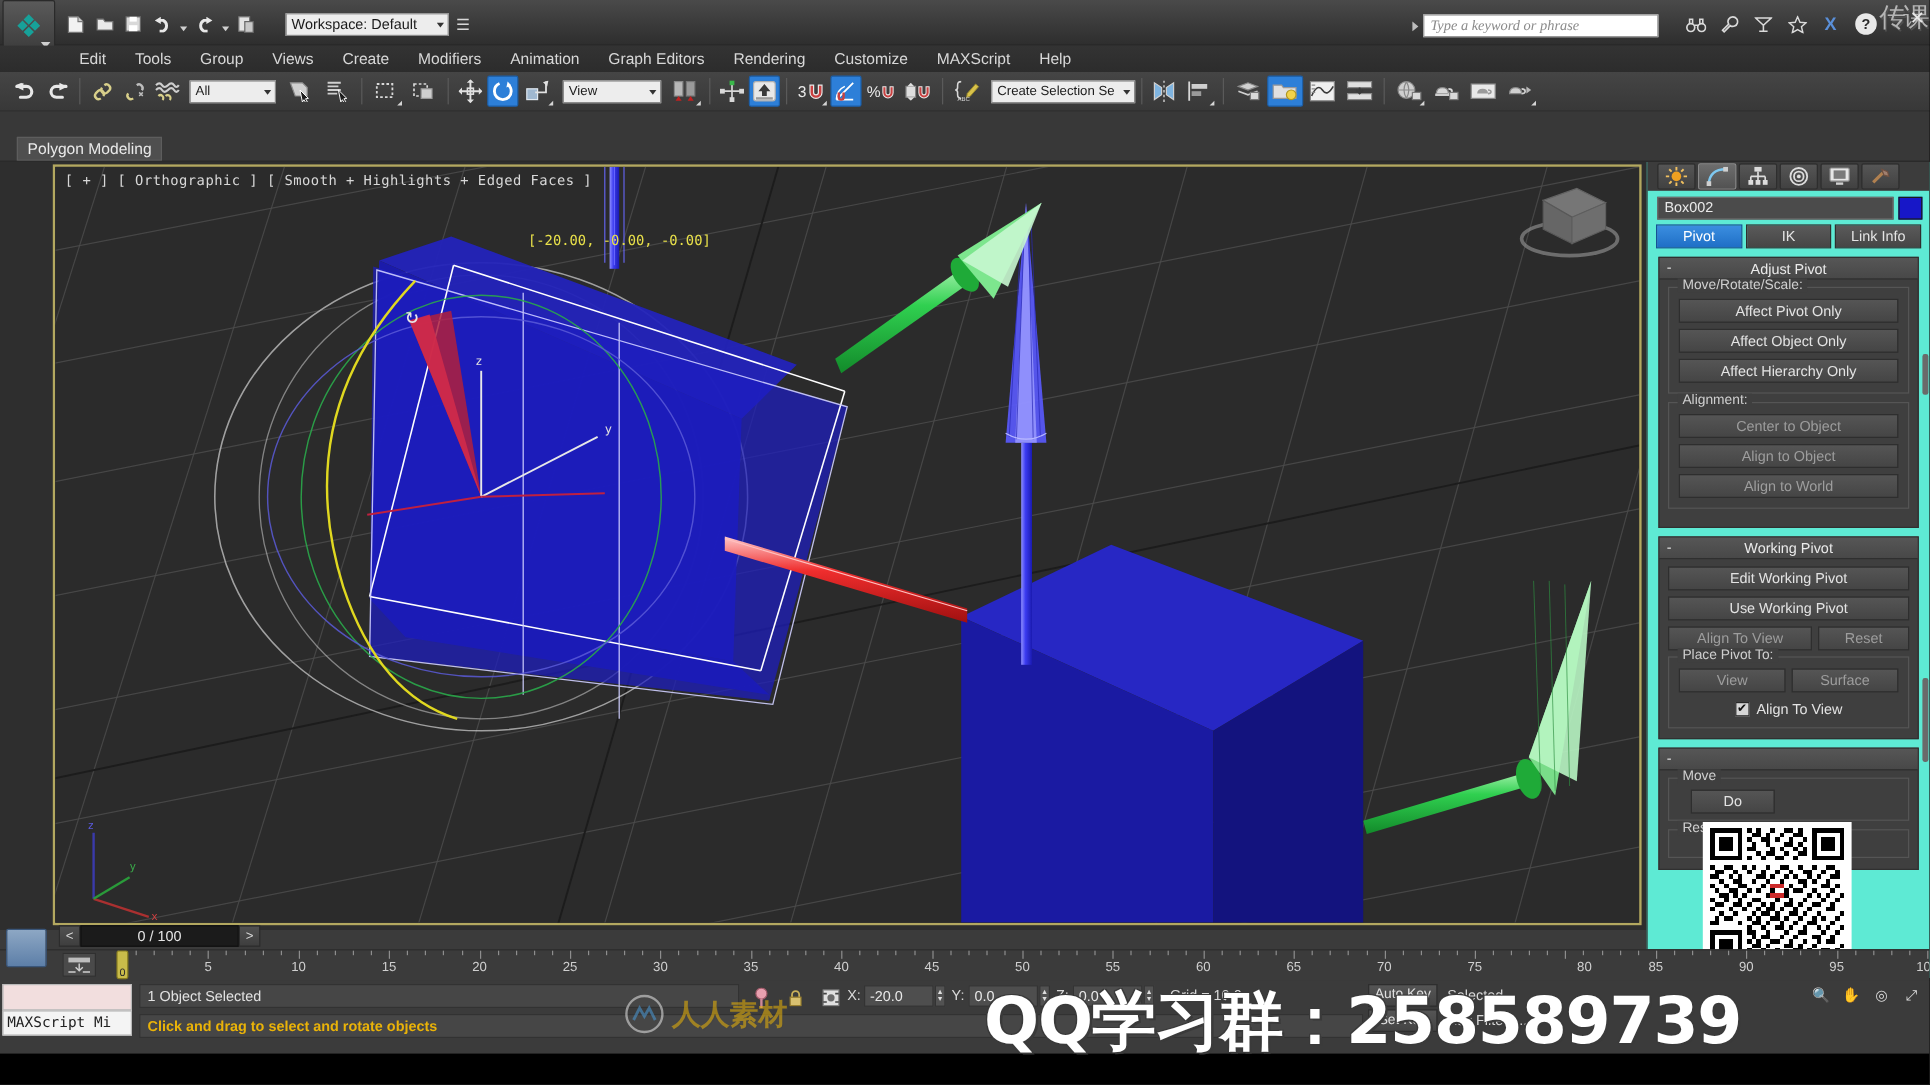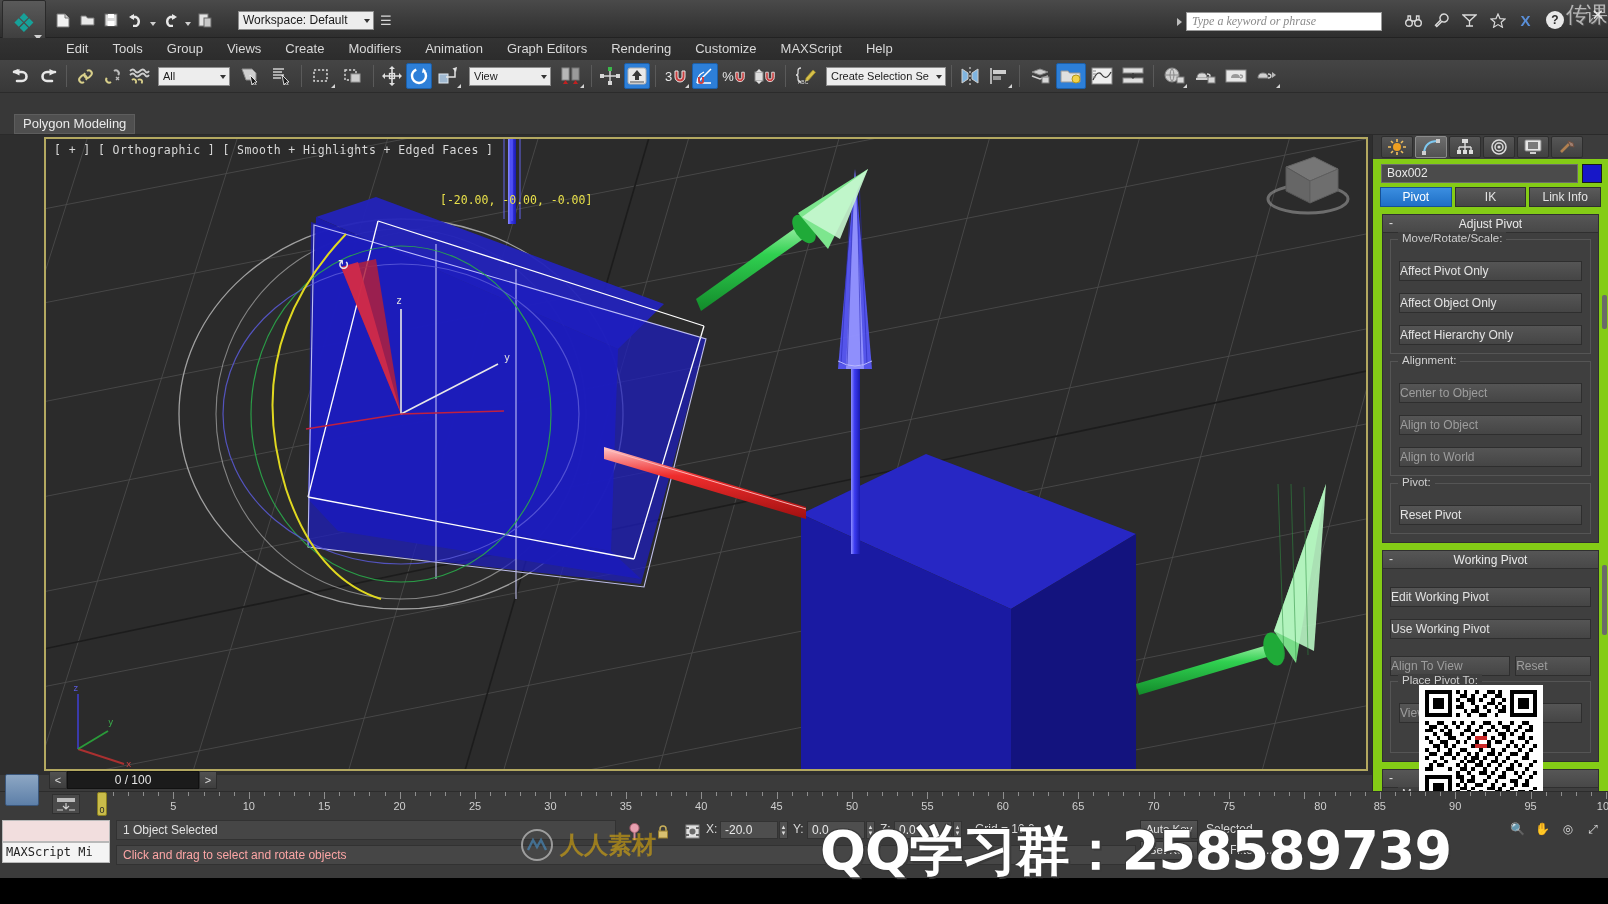--- a/index.html
+++ b/index.html
@@ -101,21 +101,21 @@
      font-family:"DejaVu Sans Mono",monospace; }
 
   
   .vleft { position:absolute; left:0; top:135px; width:44px; height:640px; background:#3a3a3a;
      border-right:1px solid #2b2b2b; }
   .vleft .playbtn { position:absolute; left:10px; bottom:22px; width:22px;height:20px;
      background:linear-gradient(180deg,#5a5a5a,#454545); border:1px solid #2f2f2f; border-radius:2px;
      display:flex;align-items:center;justify-content:center;color:#e0e0e0;font-size:10px;}
 
   
-  .cmdpanel { position:absolute; left:1372px; top:135px; width:236px; height:680px; background:#84cc16;
+  .cmdpanel { position:absolute; left:1372px; top:135px; width:236px; height:680px; background:#5eead4;
      border-left:1px solid #2a2a2a; }
   .cp-tabs { display:flex; height:24px; align-items:center; padding-left:8px; gap:2px; background:#3c3c3c;}
   .cp-tab { width:32px;height:22px; background:linear-gradient(180deg,#565656,#414141);
      border:1px solid #2e2e2e; display:flex;align-items:center;justify-content:center;
      color:#dcdcdc; font-size:12px; border-radius:2px;}
   .cp-tab.active { background:linear-gradient(180deg,#6d6d6d,#525252); border-color:#8a8a8a;}
   .cp-namerow { display:flex; align-items:center; gap:4px; padding:5px 6px 3px 8px; }
   .cp-name { flex:1; height:19px; background:#4b4b4b; border:1px solid #6d6d6d; color:#e9e9e9;
      font-size:12px; line-height:17px; padding-left:5px; }
   .cp-swatch { width:20px;height:19px; background:#1717c8; border:1px solid #1a1a1a; }
@@ -125,23 +125,23 @@
   .cp-sub.active { background:linear-gradient(180deg,#3b8ee0,#1f6fc6); border-color:#165096; color:#fff; }
   .rollout { margin:7px 9px 0 9px; border:1px solid #303030; background:#3f3f3f; }
   .roll-head { height:18px; background:linear-gradient(180deg,#565656,#484848);
      border-bottom:1px solid #2f2f2f; color:#eaeaea; font-size:12px;
      display:flex;align-items:center;justify-content:center; position:relative;}
   .roll-head .minus { position:absolute; left:6px; top:0; line-height:17px; font-size:12px; color:#e0e0e0;}
   .roll-body { padding:6px 7px 8px 7px; }
   .group { border:1px solid #555; margin-bottom:7px; padding:9px 8px 8px 8px; position:relative; }
   .group > .gtitle { position:absolute; left:7px; top:-8px; background:#3f3f3f; padding:0 4px;
      color:#cfcfcf; font-size:11.5px; }
-  .pbtn { display:block; width:100%; height:20px; margin:12px auto 5px auto;
+  .pbtn { display:block; width:100%; height:20px; margin:0 auto 5px auto;
      background:linear-gradient(180deg,#555,#454545); border:1px solid #2e2e2e;
-     color:#e3e3e3; font-size:12px; line-height:18px; }
+     color:#e3e3e3; font-size:12px; line-height:18px; text-align:center; }
   .pbtn.last { margin-bottom:0; }
   .pbtn.dim { color:#9d9d9d; }
   .prow { display:flex; gap:5px; }
   .prow .pbtn { margin-bottom:5px; }
   .chkrow { display:flex; align-items:center; gap:6px; justify-content:center; margin-top:2px;}
   .chk { width:12px;height:12px; background:#d6d6d6; border:1px solid #2a2a2a;
      display:flex;align-items:center;justify-content:center; color:#101010; font-size:10px; line-height:10px;}
   .chklbl { color:#e3e3e3; font-size:12px; }
   .cp-scroll { position:absolute; right:1px; top:160px; width:5px; height:34px; background:#6a6a6a; border-radius:2px;}
   .cp-scroll2 { position:absolute; right:1px; top:430px; width:5px; height:70px; background:#6a6a6a; border-radius:2px;}
@@ -180,21 +180,21 @@
   
   .statusbar { position:absolute; left:0; top:817px; width:1608px; height:87px; background:#3b3b3b; }
   .mini-listener { position:absolute; left:2px; top:3px; width:108px; height:22px;
      background:#f2dede; border:1px solid #b9b9b9; }
   .mini-listener2 { position:absolute; left:2px; top:25px; width:108px; height:21px;
      background:#f4f4f4; border:1px solid #b9b9b9; color:#222; font-size:12px;
      font-family:"DejaVu Sans Mono",monospace; line-height:19px; padding-left:3px; overflow:hidden; white-space:nowrap;}
   .status-prompt { position:absolute; left:116px; top:3px; width:500px; height:20px;
      background:#464646; border:1px solid #323232; color:#e2e2e2; font-size:12px; line-height:18px; padding-left:6px;}
   .status-hint { position:absolute; left:116px; top:28px; width:1020px; height:20px;
-     background:#464646; border:1px solid #323232; color:#fca5a5; font-size:12px; line-height:18px; padding-left:6px;}
+     background:#464646; border:1px solid #323232; color:#eab308; font-size:12px; line-height:18px; padding-left:6px;font-weight:bold;}
   .si { position:absolute; width:20px;height:20px; display:flex;align-items:center;justify-content:center;
      color:#ddd; font-size:13px;}
   .coordbox { position:absolute; top:4px; height:18px; background:#4e4e4e; border:1px solid #333;
      color:#e8e8e8; font-size:12px; line-height:16px; padding-left:4px; }
   .coordlabel { position:absolute; top:5px; color:#d8d8d8; font-size:12px; }
   .spinner { position:absolute; top:4px; width:9px;height:18px; background:#525252;border:1px solid #333;
      display:flex;flex-direction:column;align-items:center;justify-content:center;color:#ddd;font-size:6px;line-height:6px;}
   .keybtns { position:absolute; left:1140px; top:3px; }
   .keybtn { width:58px; height:19px; background:linear-gradient(180deg,#555,#444);
      border:1px solid #2e2e2e; color:#e0e0e0; font-size:11.5px; text-align:center; line-height:17px; margin-bottom:2px;}
@@ -817,24 +817,20 @@
           <div class="gtitle">Move/Rotate/Scale:</div>
           <div class="pbtn">Affect Pivot Only</div>
           <div class="pbtn">Affect Object Only</div>
           <div class="pbtn last">Affect Hierarchy Only</div>
         </div>
         <div class="group">
           <div class="gtitle">Alignment:</div>
           <div class="pbtn dim">Center to Object</div>
           <div class="pbtn dim">Align to Object</div>
           <div class="pbtn dim last">Align to World</div>
-        </div>
-        <div class="group" style="margin-bottom:0;">
-          <div class="gtitle">Pivot:</div>
-          <div class="pbtn last">Reset Pivot</div>
         </div>
       </div>
     </div>
 
     <div class="rollout">
       <div class="roll-head">
         <span class="minus">-</span>
         <span>Working Pivot</span>
       </div>
       <div class="roll-body">

